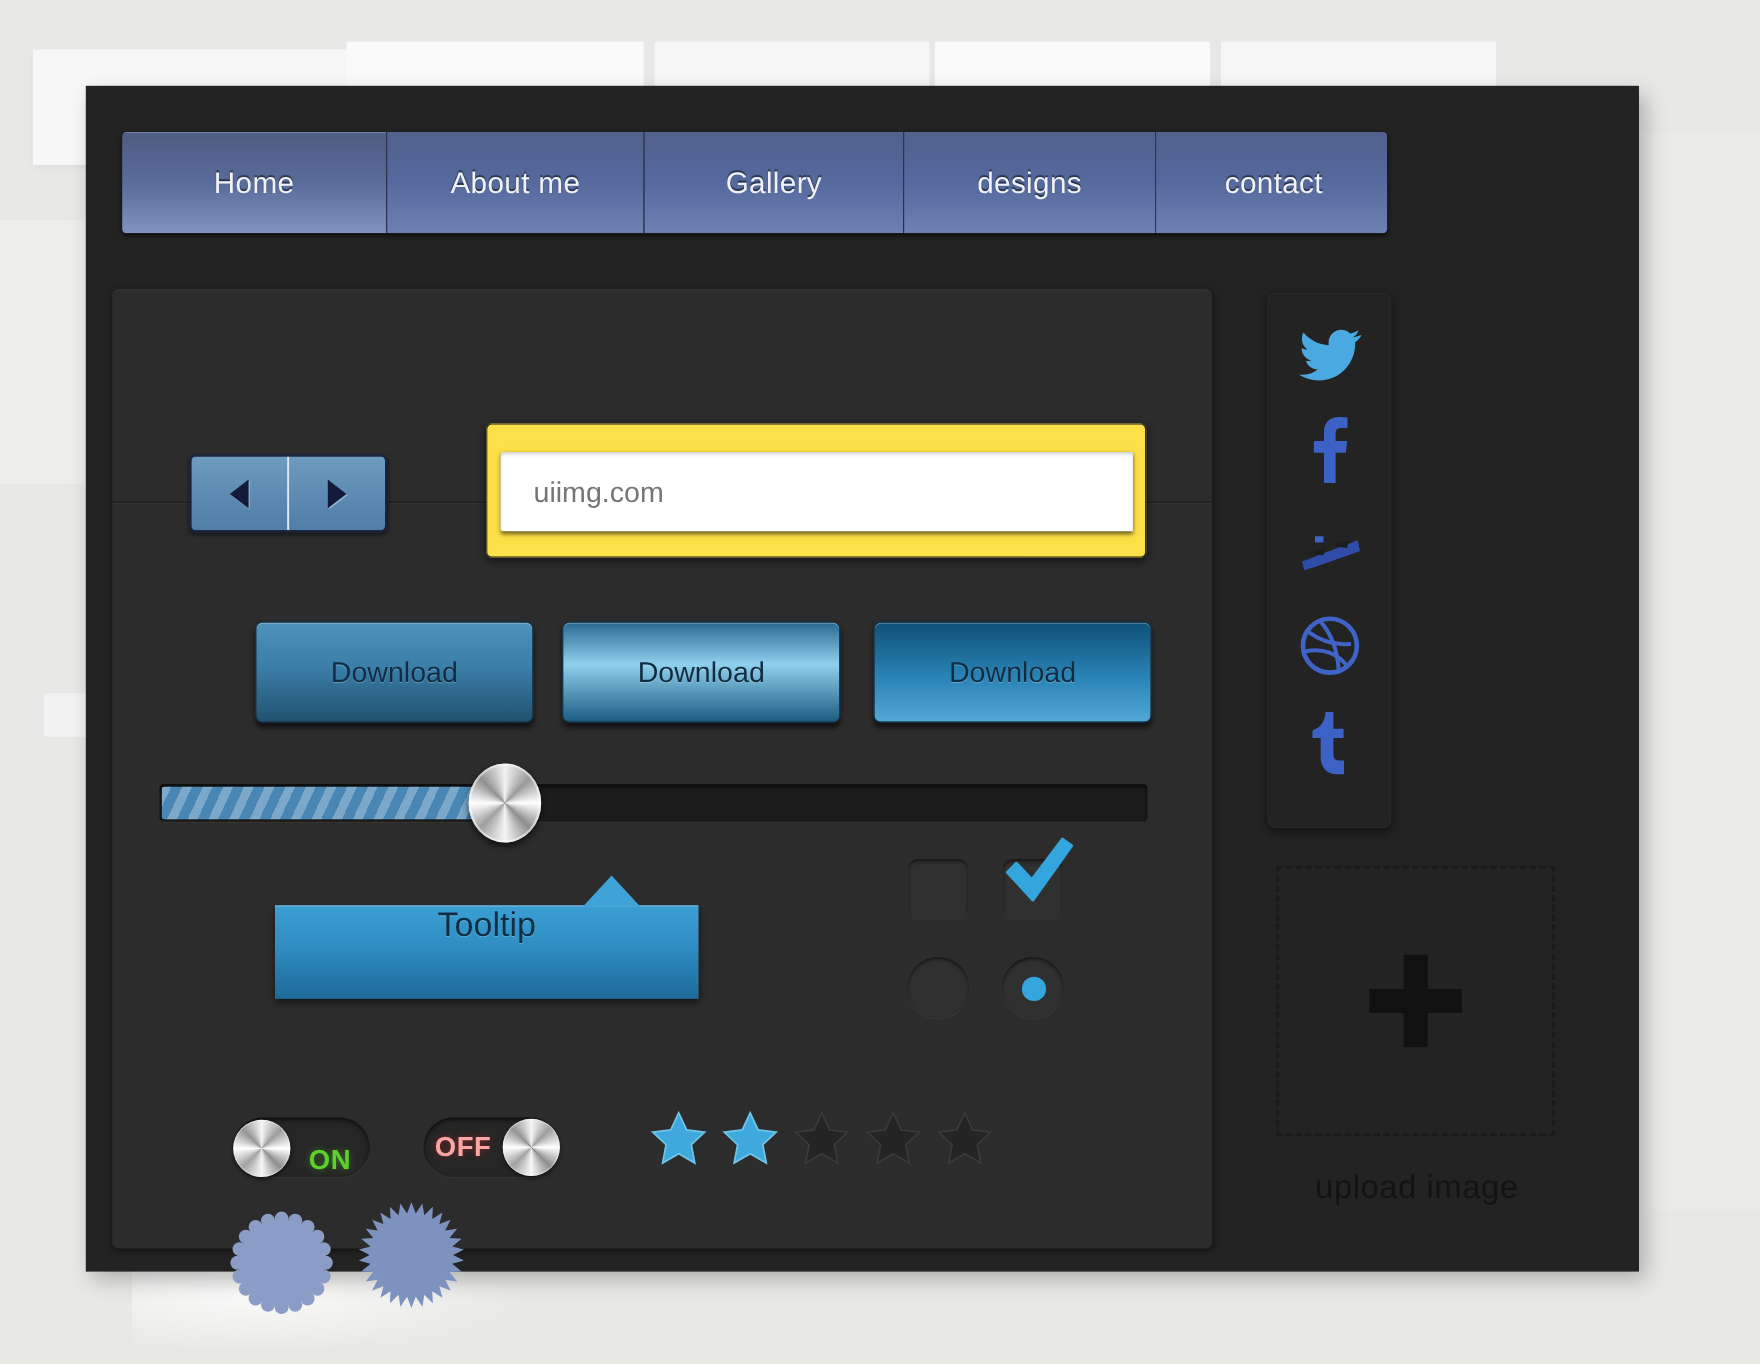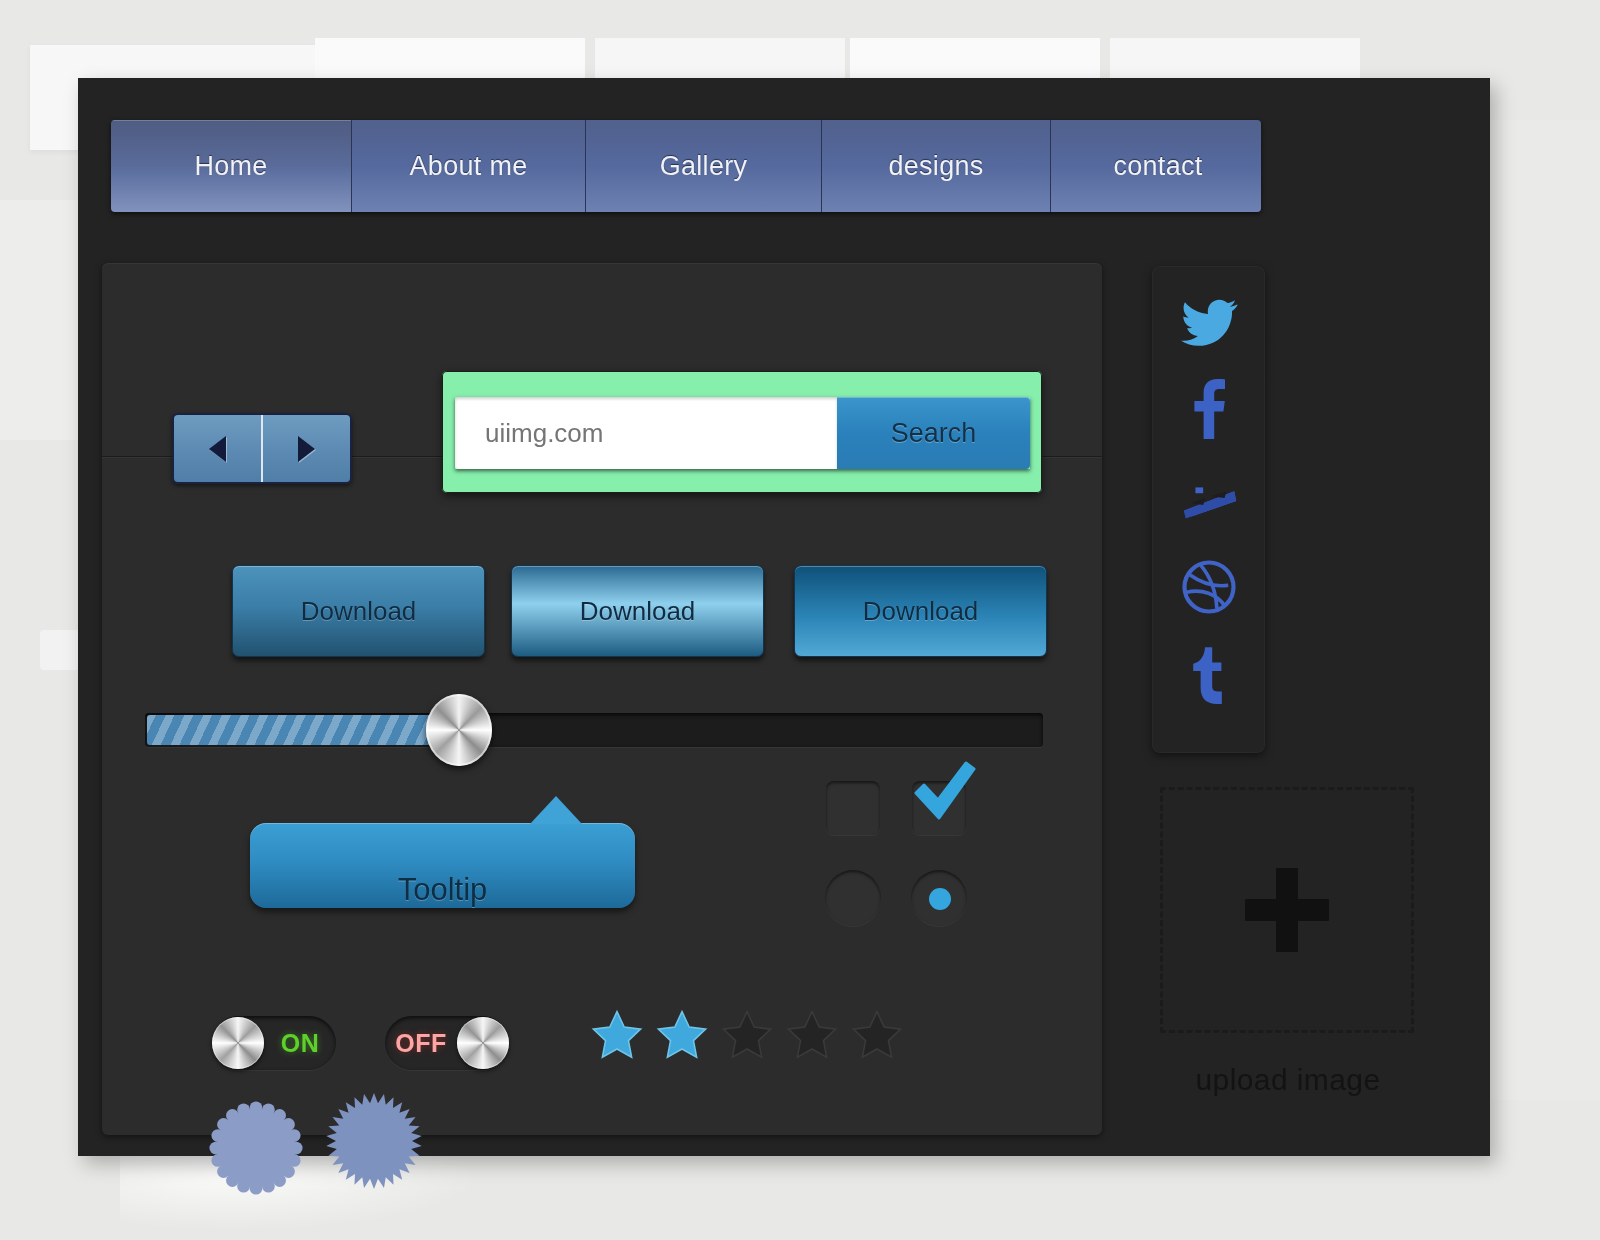--- a/index.html
+++ b/index.html
@@ -64,22 +64,22 @@
     border-radius:6px;overflow:hidden;border:2px solid #1a2240;box-shadow:0 2px 4px rgba(0,0,0,.5);}
   .arrow-btn{flex:1;display:flex;align-items:center;justify-content:center;cursor:pointer;
     background:linear-gradient(to bottom,#6e9cc0 0%,#5d8bb3 50%,#4f7ea8 100%);}
   .arrow-btn + .arrow-btn{border-left:2px solid #dfe8f2;}
   .tri{width:0;height:0;border-top:13px solid transparent;border-bottom:13px solid transparent;
     filter:drop-shadow(1px 1px 0 rgba(255,255,255,.4));}
   .tri.left{border-right:17px solid #131a3a;}
   .tri.right{border-left:17px solid #131a3a;}
 
   
-  #searchwrap{position:absolute;left:340px;top:108px;width:600px;height:122px;
-    background:#86efac;border-radius:5px;
+  #searchwrap{position:absolute;left:340px;top:122px;width:600px;height:122px;
+    background:#fde047;border-radius:5px;
     box-shadow:0 3px 8px rgba(0,0,0,.55), inset 0 0 0 1px #1d1d1d;
     display:flex;align-items:center;padding:0 0 0 0;}
   #searchinner{position:absolute;left:13px;top:26px;width:575px;height:72px;display:flex;
     box-shadow:0 2px 4px rgba(0,0,0,.6);}
   #searchfield{flex:1;background:#ffffff;border:none;outline:none;
     font-family:"Liberation Sans", sans-serif;font-size:26px;color:#999;padding:0 0 0 30px;
     border-radius:3px 0 0 3px;box-shadow:inset 0 2px 3px rgba(0,0,0,.18);}
   #searchbtn{width:193px;display:flex;align-items:center;justify-content:center;cursor:pointer;
     color:#123048;font-size:27px;text-shadow:0 1px 0 rgba(255,255,255,.28);
     background:linear-gradient(to bottom,#3b96cc 0%,#2a81bb 50%,#2a7cb4 100%);
@@ -99,45 +99,45 @@
   #slider{position:absolute;left:43px;top:450px;width:898px;height:34px;
     background:#1c1c1c;border-radius:4px;box-shadow:inset 0 2px 4px rgba(0,0,0,.8), 0 1px 0 rgba(255,255,255,.05);}
   #slider-fill{position:absolute;left:2px;top:2px;height:30px;border-radius:3px;
     background-color:#4a86b4;
     background-image:repeating-linear-gradient(115deg, rgba(255,255,255,.28) 0 8px, rgba(255,255,255,0) 8px 17px);}
   #knob{position:absolute;top:-19px;width:66px;height:72px;border-radius:50%;
     background:conic-gradient(#f2f2f2,#9a9a9a,#ffffff,#8d8d8d,#f5f5f5,#a0a0a0,#ffffff,#909090,#f2f2f2);
     box-shadow:0 3px 7px rgba(0,0,0,.65), inset 0 0 0 2px rgba(255,255,255,.5);cursor:pointer;}
 
   
-  #tooltip{position:absolute;left:148px;top:560px;width:385px;height:85px;border-radius:16px;cursor:pointer;
+  #tooltip{position:absolute;left:148px;top:560px;width:385px;height:85px;border-radius:0;cursor:pointer;
     background:linear-gradient(to bottom,#3b9fd4 0%,#2f8cc2 45%,#1d6a99 100%);
     box-shadow:0 4px 6px rgba(0,0,0,.5), inset 0 1px 0 rgba(255,255,255,.28);
-    display:flex;align-items:flex-end;justify-content:center;
+    display:flex;align-items:flex-start;justify-content:center;
     color:#0d2e45;font-size:31px;text-shadow:0 1px 0 rgba(255,255,255,.25);}
   #tip-arrow{position:absolute;left:280px;top:-27px;width:0;height:0;
     border-left:26px solid transparent;border-right:26px solid transparent;border-bottom:28px solid #3fa3d7;}
 
   
   .cbox{position:absolute;width:54px;height:54px;border-radius:8px;background:#303030;cursor:pointer;
     box-shadow:inset 0 2px 3px rgba(0,0,0,.55), 0 1px 0 rgba(255,255,255,.06);}
   #cb1{left:724px;top:518px;}
   #cb2{left:810px;top:518px;}
   #check{position:absolute;left:806px;top:496px;width:70px;height:66px;pointer-events:none;}
   .rad{position:absolute;width:56px;height:56px;border-radius:50%;background:#303030;cursor:pointer;
     box-shadow:inset 0 2px 3px rgba(0,0,0,.55), 0 1px 0 rgba(255,255,255,.06);}
   #rd1{left:723px;top:607px;}
   #rd2{left:809px;top:607px;}
   #rd-dot{position:absolute;left:827px;top:625px;width:22px;height:22px;border-radius:50%;background:#34a6dd;pointer-events:none;}
 
   
   .toggle{position:absolute;width:124px;height:54px;border-radius:27px;background:#262626;cursor:pointer;
     box-shadow:inset 0 2px 4px rgba(0,0,0,.7), 0 1px 0 rgba(255,255,255,.05);
     display:flex;align-items:center;}
-  #tg-on{left:110px;top:753px;}
+  #tg-on{left:110px;top:753px;align-items:flex-end;}
   #tg-off{left:283px;top:753px;justify-content:flex-end;}
   .tg-knob{width:52px;height:52px;border-radius:50%;flex:0 0 auto;
     background:conic-gradient(#f6f6f6,#9d9d9d,#ffffff,#8e8e8e,#f7f7f7,#a2a2a2,#ffffff,#949494,#f6f6f6);
     box-shadow:0 2px 4px rgba(0,0,0,.6), inset 0 0 0 1px rgba(255,255,255,.4);}
   .tg-lbl{flex:1;text-align:center;font-size:25px;font-weight:bold;letter-spacing:.5px;}
   #tg-on .tg-lbl{color:#5dd12a;text-shadow:0 0 7px rgba(93,209,42,.45);}
   #tg-off .tg-lbl{color:#fca5a5;text-shadow:0 0 7px rgba(224,42,42,.45);}
 
   
   #stars{position:absolute;left:488px;top:745px;display:flex;gap:11px;}
@@ -207,23 +207,20 @@
         <span class="tri left"></span>
       </div>
       <div class="arrow-btn">
         <span class="tri right"></span>
       </div>
     </div>
 
     <div id="searchwrap">
       <div id="searchinner">
         <input id="searchfield" type="text" placeholder="uiimg.com" style="">
-        <div id="searchbtn">
-          <span>Search</span>
-        </div>
       </div>
     </div>
 
     <div class="dl" id="dl1">
         <span>Download</span>
       </div>
     <div class="dl" id="dl2">
         <span>Download</span>
       </div>
     <div class="dl" id="dl3">

